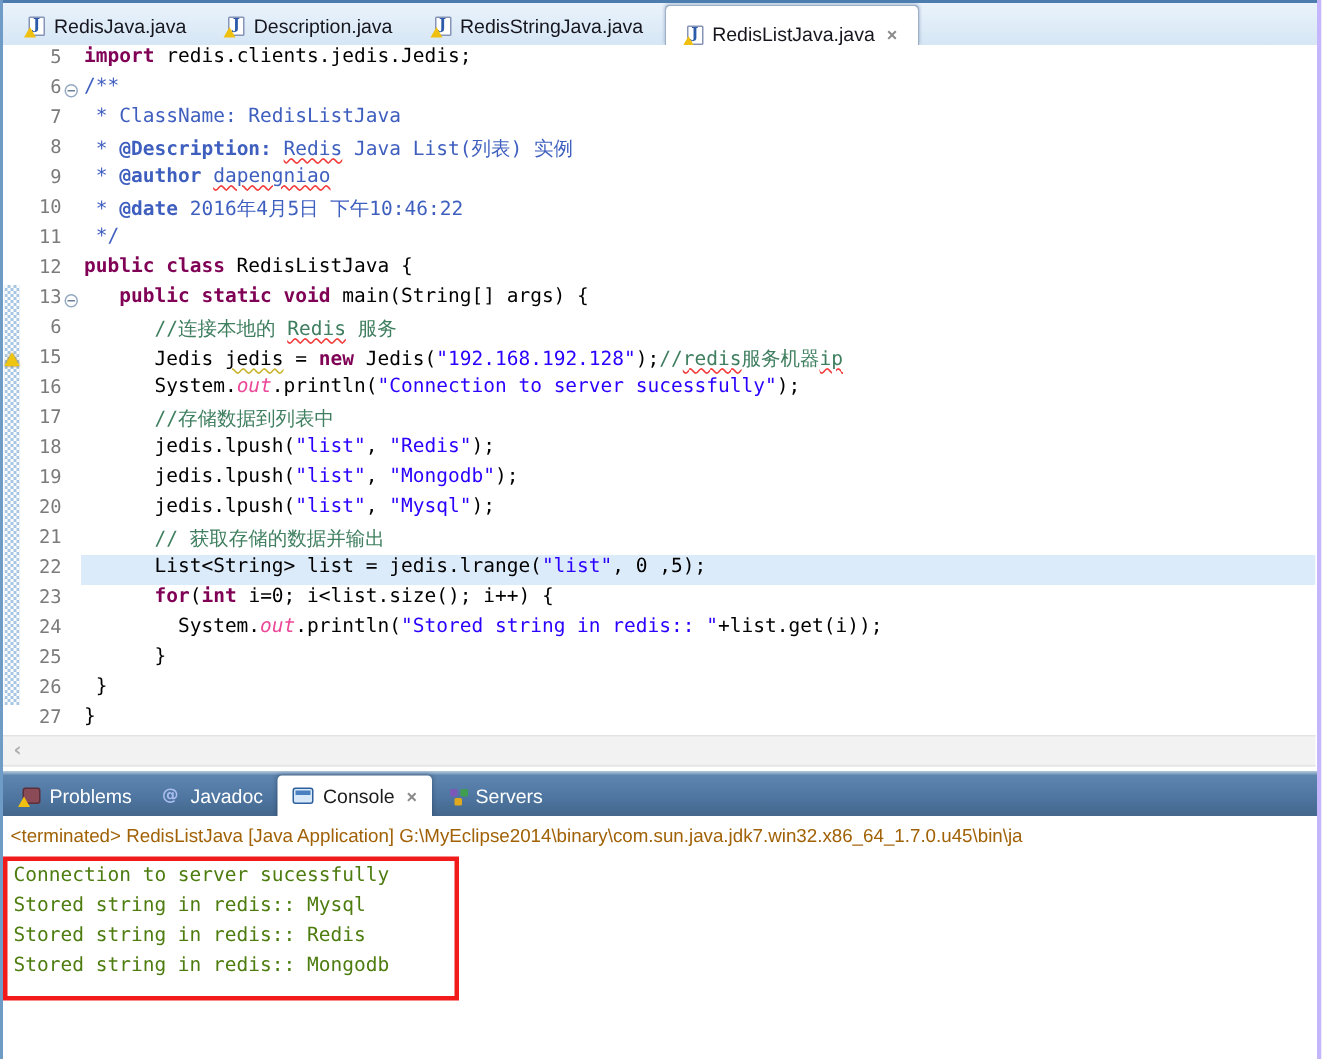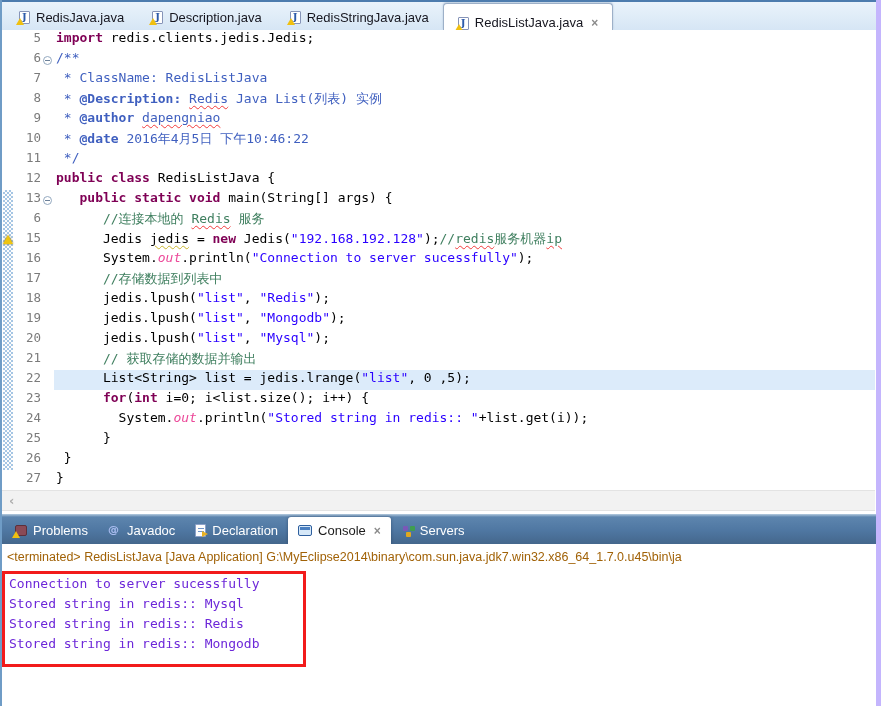--- a/index.html
+++ b/index.html
@@ -1,19 +1,19 @@
 <!DOCTYPE html>
 <html><head>
 <meta charset="utf-8">
 <style>
   * { margin:0; padding:0; box-sizing:border-box; }
   html,body { background:#fff; }
   #page {
     position:relative; width:881px; height:706px; overflow:hidden;
-    background:#fff; border-right:5px solid #c4b5fd;
+    background:#fff; border-right:3px solid #c4b5fd;
     font-family:"Liberation Sans", sans-serif;
   }
   .topline   { position:absolute; top:0; left:0; right:0; height:2px; background:#4d7cae; z-index:40; }
   .leftline  { position:absolute; top:0; left:0; width:2px; height:706px; background:#6f9cc6; z-index:40; }
 
   
   .etabbar {
     position:absolute; top:2px; left:2px; right:0; height:28px;
     background:linear-gradient(180deg,#eaf3fb 0%,#d6e6f5 100%);
     display:flex; align-items:flex-end; padding-left:3px;
@@ -119,21 +119,21 @@
   .console-icon { width:14px; height:11px; background:#d6e8f8; border:1px solid #2e5f9e; border-radius:2px; }
   .console-icon::before { content:""; position:absolute; left:1px; top:1px; right:1px; height:3px; background:#4a7fc0; }
   .servers-icon { width:5px; height:5px; background:#7a58b8; border-radius:1px; margin:0 12px 4px 2px; box-shadow:7px 0 0 #3f9e4f, 3px 6px 0 #e0a81f; }
 
   
   .cstatus {
     position:absolute; top:544px; left:2px; right:1px; height:26px; background:#fff;
     font-size:12.5px; color:#a16207; padding:6px 0 0 5px; white-space:nowrap; overflow:hidden;
   }
   .coutput { position:absolute; top:570px; left:2px; right:1px; bottom:0; background:#fff; padding:6px 0 0 7px; }
-  .cline { height:20px; line-height:20px; font:13px "DejaVu Sans Mono", monospace; white-space:pre; color:#6d28d9; }
+  .cline { height:20px; line-height:20px; font:13px "DejaVu Sans Mono", monospace; white-space:pre; color:#4d7c0f; }
   .redbox {
     position:absolute; left:2px; top:571px; width:304px; height:96px;
     border:3px solid #f21b1b; z-index:30; pointer-events:none;
   }
 </style>
 </head>
 <body>
 
 <div id="page">
   <div class="topline"></div>
@@ -191,24 +191,20 @@
 
   <div class="vtabbar">
       <div class="vtab">
         <span class="vicon problems-icon"></span>
         <span class="vtab-label">Problems</span>
       </div>
       <div class="vtab">
         <span class="vicon javadoc-icon"></span>
         <span class="vtab-label">Javadoc</span>
       </div>
-      <div class="vtab">
-        <span class="vicon declaration-icon"></span>
-        <span class="vtab-label">Declaration</span>
-      </div>
       <div class="vtab active">
         <span class="vicon console-icon"></span>
         <span class="vtab-label">Console</span>
         <span class="closex">×</span>
       </div>
       <div class="vtab">
         <span class="vicon servers-icon"></span>
         <span class="vtab-label">Servers</span>
       </div>
     </div>

